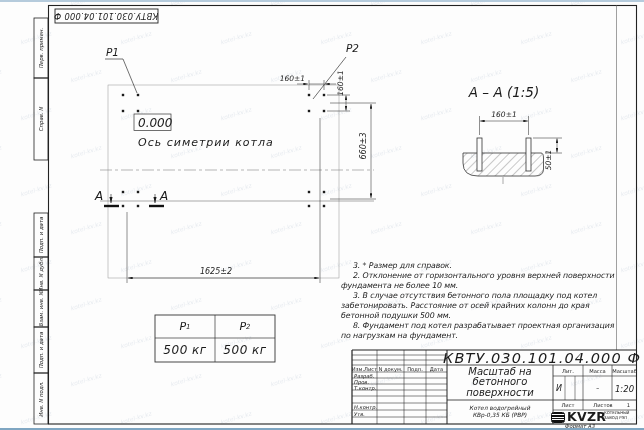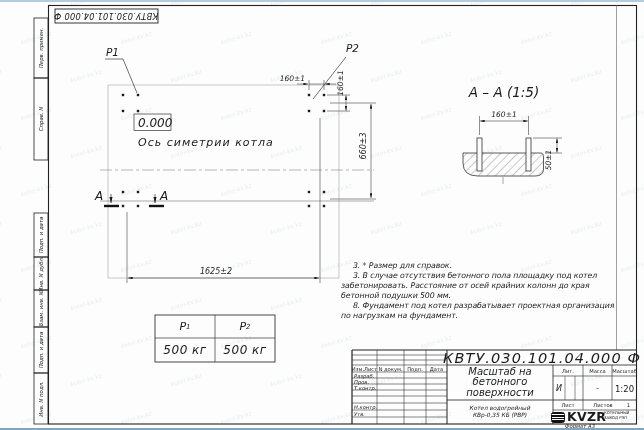--- a/index.html
+++ b/index.html
@@ -313,20 +313,21 @@
     </div>
   <div class="cell" style="left:34px;top:327px;width:14px;height:46px">
       <span class="vlabel">Подп. и дата</span>
     </div>
   <div class="cell" style="left:34px;top:373px;width:14px;height:51px">
       <span class="vlabel">Инв. N подл.</span>
     </div>
 
   <div class="notes">
     <p>3. * Размер для справок.</p>
+    <p>2. Отклонение от горизонтального уровня верхней поверхности фундамента не более 10 мм.</p>
     <p>3. В случае отсутствия бетонного пола площадку под котел забетонировать. Расстояние от осей крайних колонн до края бетонной подушки 500 мм.</p>
     <p>8. Фундамент под котел разрабатывает проектная организация по нагрузкам на фундамент.</p>
   </div>
 
   <div class="cell lt-h" style="left:155px;top:315px;width:60px;height:23px">
     <span>Р</span>
       <sub>1</sub>
   </div>
   <div class="cell lt-h" style="left:215px;top:315px;width:60px;height:23px">
     <span>Р</span>
@@ -355,21 +356,21 @@
   <span class="sigrow" style="left:352px;top:378.5px">Пров.</span>
   <span class="sigrow" style="left:352px;top:384.5px">Т.контр.</span>
   <span class="sigrow" style="left:352px;top:403.5px">Н.контр.</span>
   <span class="sigrow" style="left:352px;top:410.5px">Утв.</span>
 
   <div class="tbt f55" style="left:553px;top:366px;width:30px;height:9px">Лит.</div>
   <div class="tbt f55" style="left:583px;top:366px;width:29px;height:9px">Масса</div>
   <div class="tbt f55" style="left:612px;top:366px;width:25px;height:9px">Масштаб</div>
   <div class="tbt" style="left:553px;top:376px;width:12px;height:24px;font-size:8px;font-style:italic">И</div>
   <div class="tbt" style="left:583px;top:376px;width:29px;height:24px;font-size:9px;font-style:italic">-</div>
-  <div class="tbt" style="left:612px;top:376px;width:25px;height:26px;font-size:8.5px;">1:20</div>
+  <div class="tbt" style="left:612px;top:376px;width:25px;height:26px;font-size:8.5px;font-style:italic">1:20</div>
 
   <div class="tbt f55" style="left:553px;top:400px;width:30px;height:10px">Лист</div>
   <div class="tbt f55" style="left:583px;top:400px;width:40px;height:10px">Листов</div>
   <div class="tbt f55" style="left:620px;top:400px;width:17px;height:10px">1</div>
 
   <div class="logo-mark"></div>
   <div class="logo-text">KVZR</div>
   <div class="logo-cap">
     <div>КОТЕЛЬНЫЙ</div>
     <div>ЗАВОД РЭП</div>

